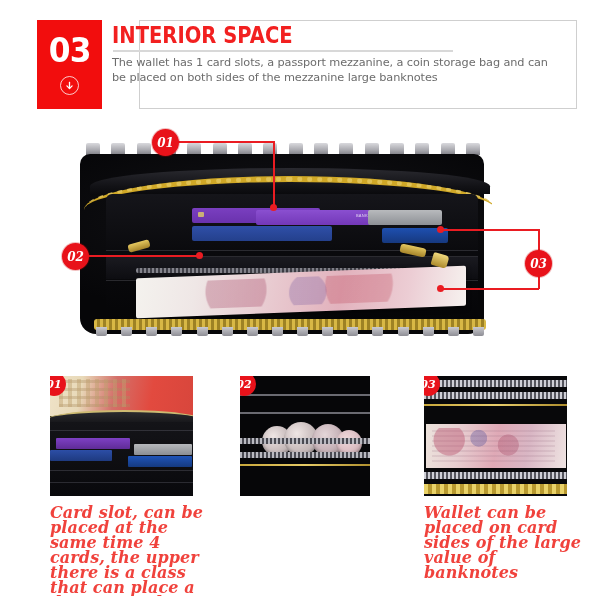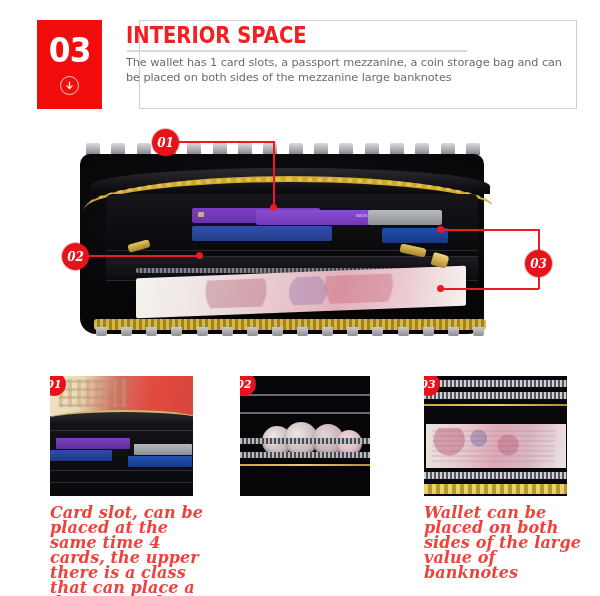--- a/index.html
+++ b/index.html
@@ -65,21 +65,21 @@
     border: 1px solid rgba(255,255,255,0.78);
     display: flex;
     align-items: center;
     justify-content: center;
   }
   .arrow-circle svg { display: block; }
 
   .header-text {
     position: relative;
     z-index: 2;
-    padding-left: 24px;
+    padding-left: 10px;
     padding-top: 3px;
     flex: 1 1 auto;
     min-width: 0;
   }
   .title {
     color: #f22020;
     font-family: "DejaVu Sans", sans-serif;
     font-weight: bold;
     font-size: 23px;
     line-height: 25px;
@@ -646,16 +646,16 @@
       <div class="t3-bg">
         <div class="t3-zip" style="top:4px;"></div>
         <div class="t3-zip" style="top:16px;"></div>
         <div class="t3-gold" style="top:28px;"></div>
         <div class="t3-note"></div>
         <div class="t3-zip" style="top:96px;"></div>
         <div class="t3-goldbot"></div>
       </div>
       <div class="thumb-badge">03</div>
     </div>
-    <div class="caption">Wallet can be placed on both sides of the large value of banknotes</div>
+    <div class="caption">Wallet can be placed on card sides of the large value of banknotes</div>
   </div>
 
 </div>
 
 </body></html>

